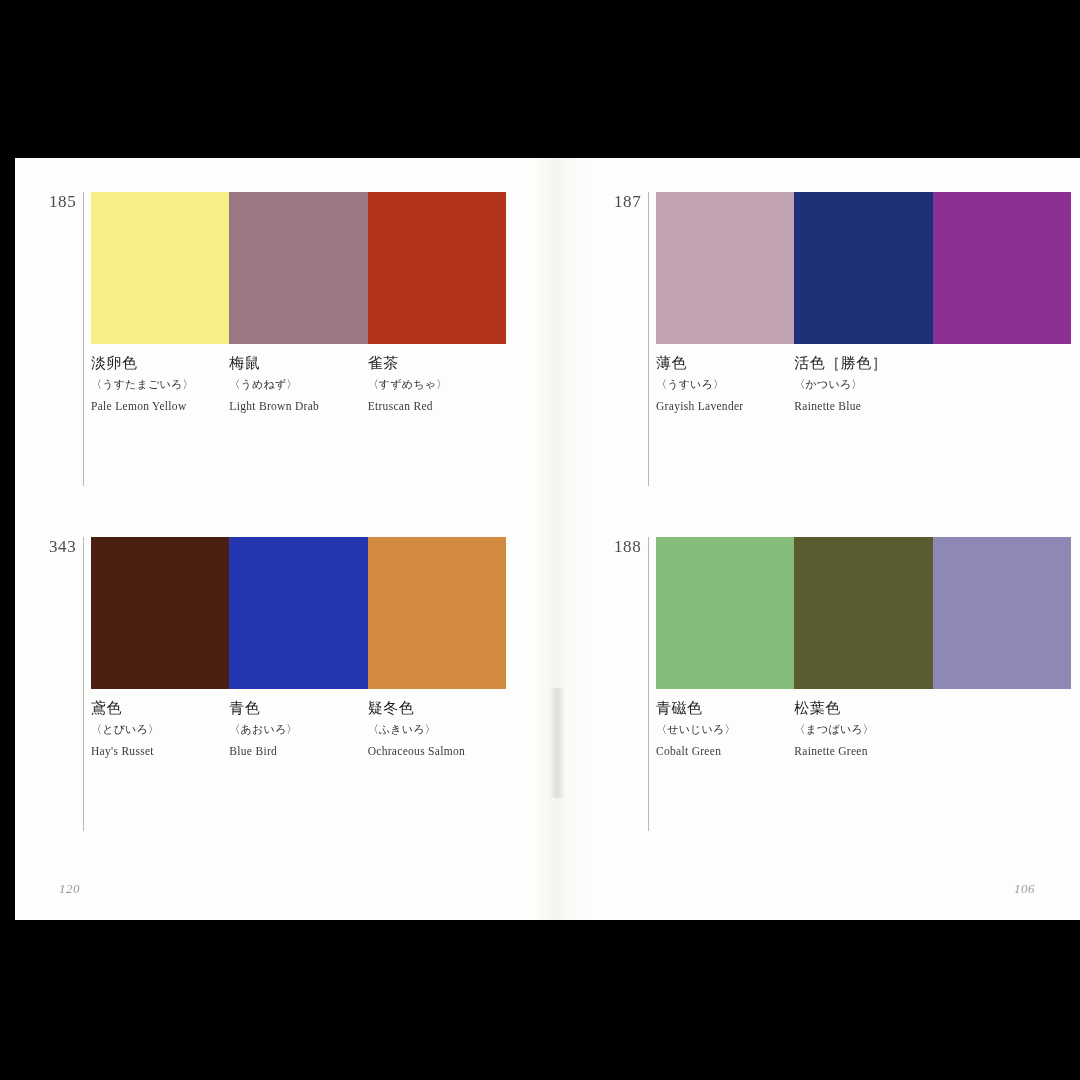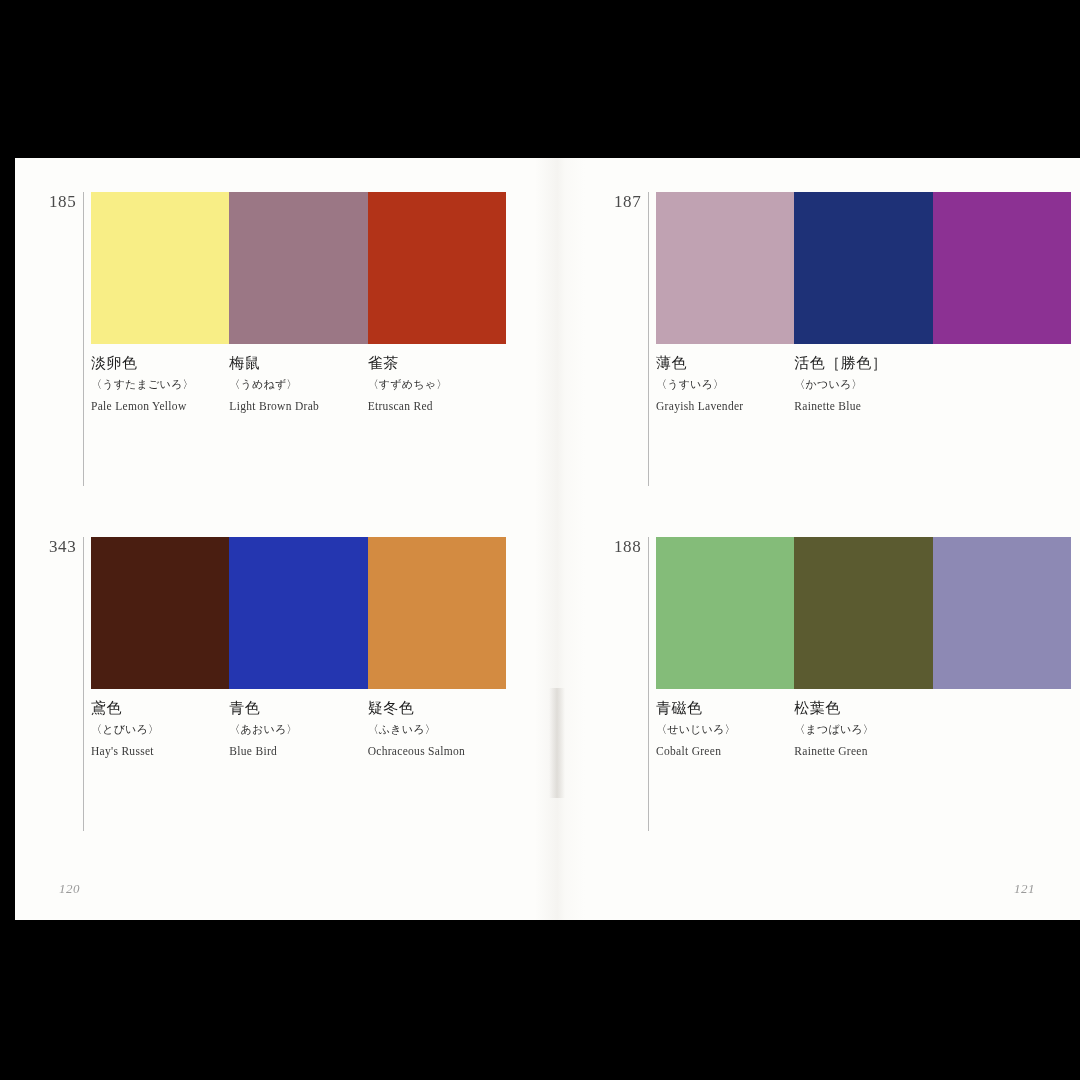--- a/index.html
+++ b/index.html
@@ -273,19 +273,19 @@
           <div class="label-cell">
             <div class="jp-name">松葉色</div>
             <div class="jp-kana">〈まつばいろ〉</div>
             <div class="en-name">Rainette Green</div>
           </div>
         </div>
       </div>
     </div>
 
     <div class="folio folio-left">120</div>
-    <div class="folio folio-right">121</div>
+    <div class="folio folio-right">106</div>
 
   </div>
 
   <div class="letterbox-bar letterbox-bottom"></div>
 
 </div>
 
 </body></html>

